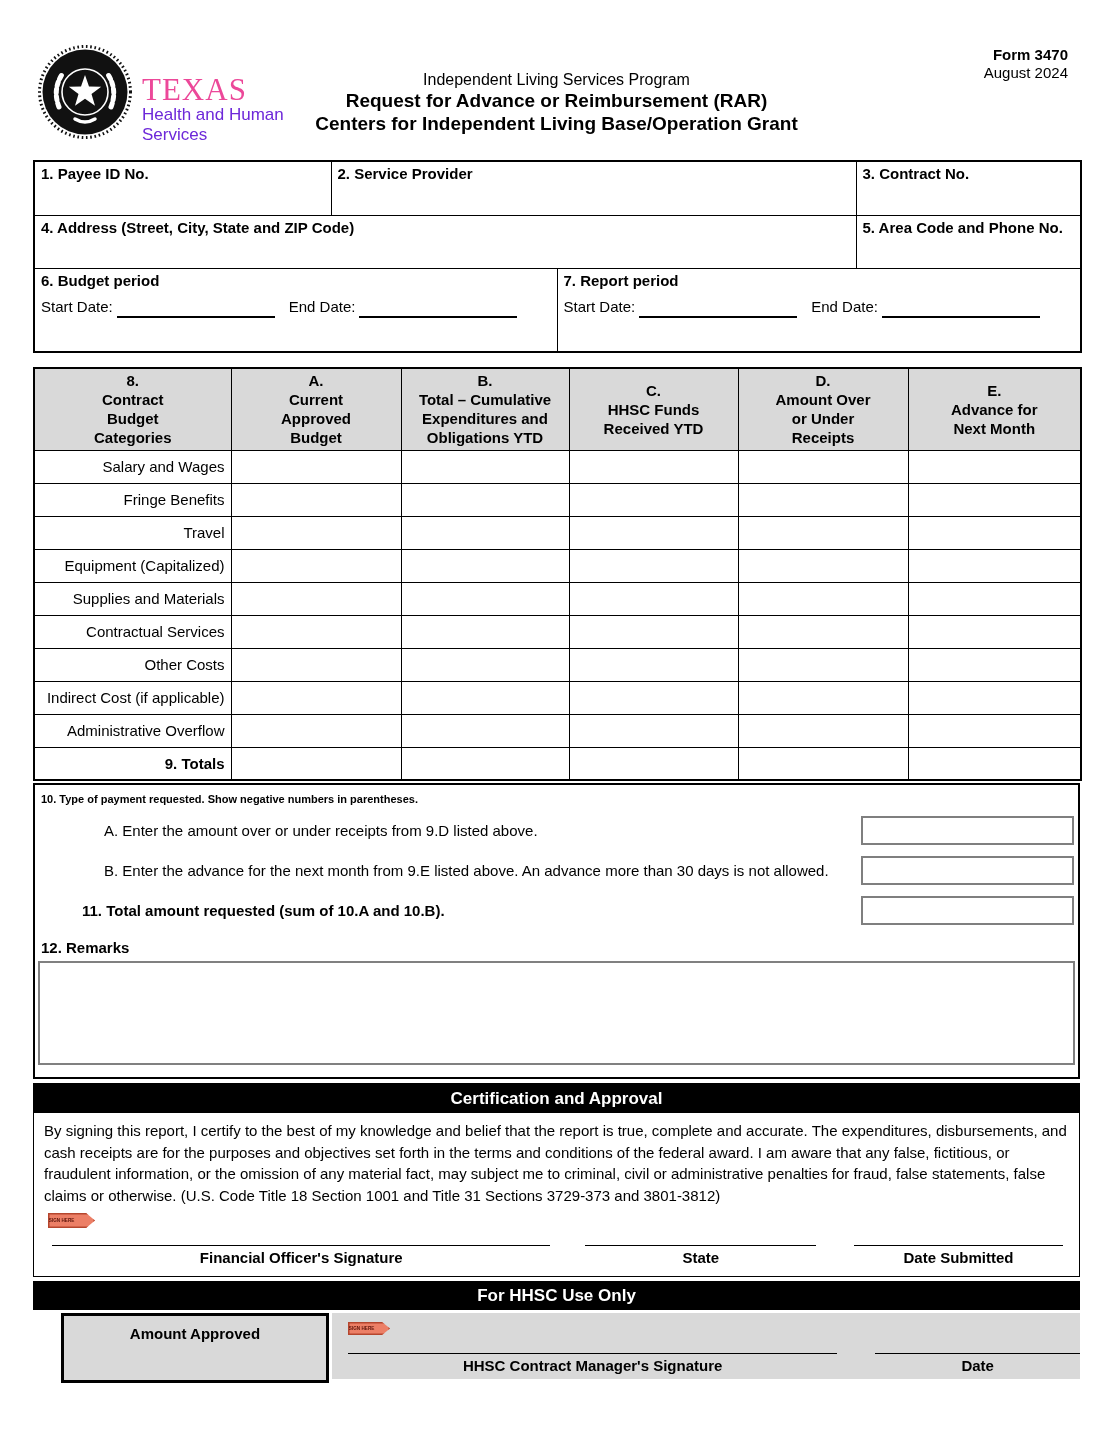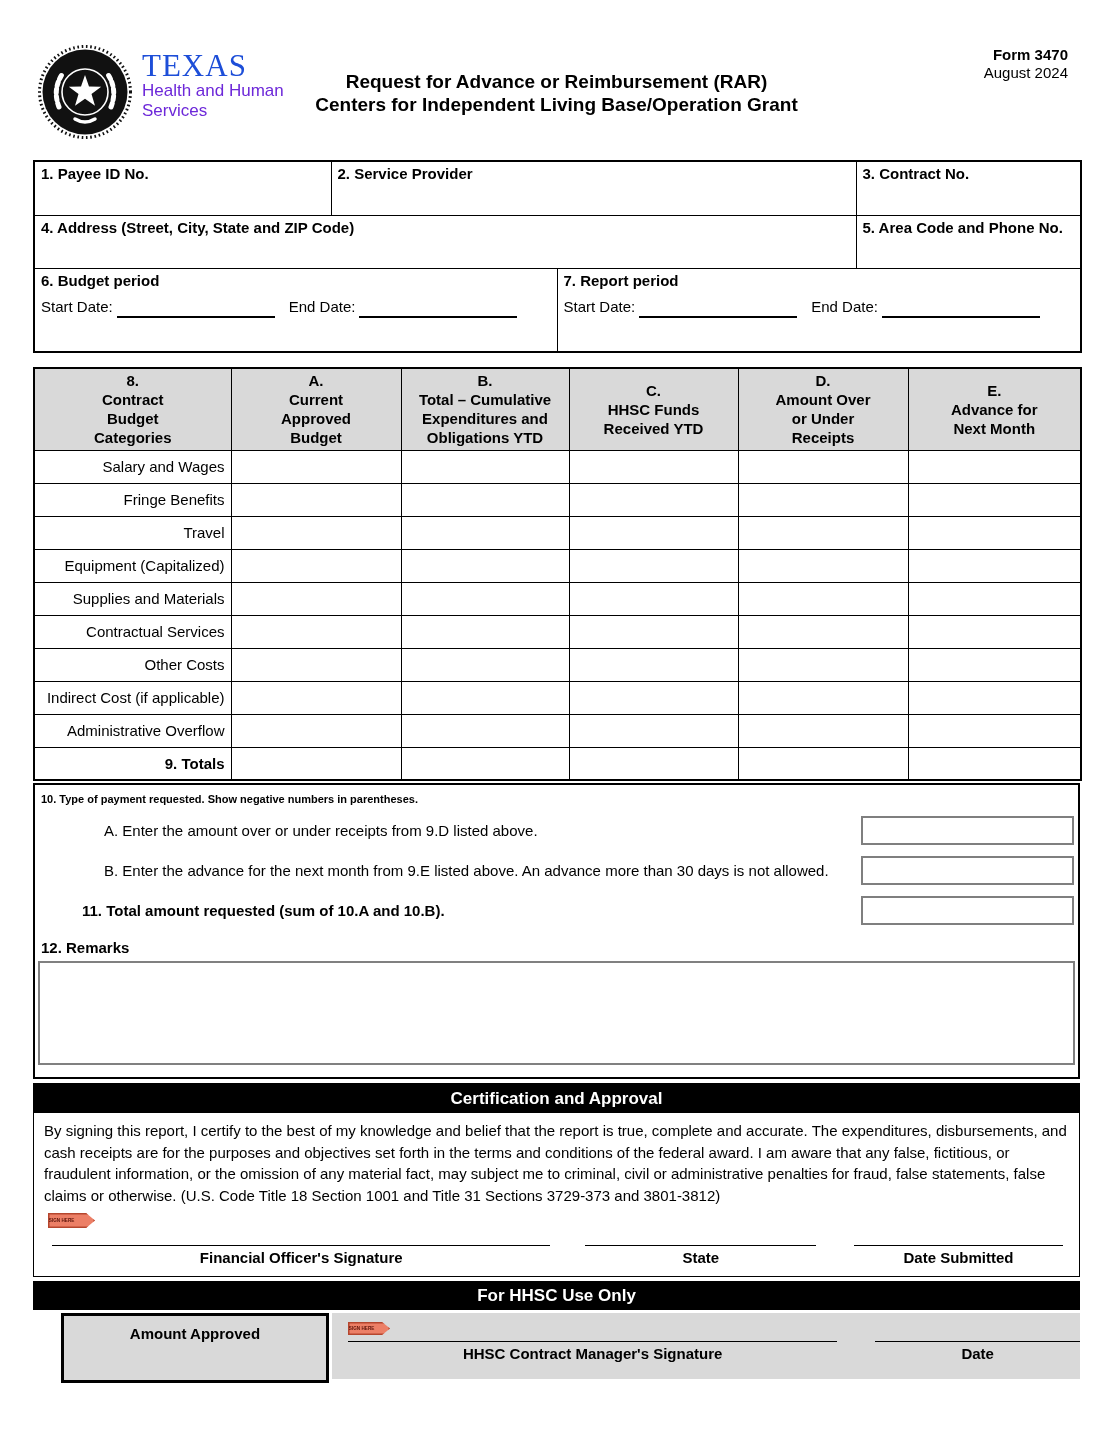--- a/index.html
+++ b/index.html
@@ -6,21 +6,21 @@
   html,body { background:#fff; }
   body { font-family:"Liberation Sans", sans-serif; color:#000; }
   .page { position:relative; width:1113px; height:1440px; background:#fff; overflow:hidden; }
   .content { position:absolute; left:33px; top:0; width:1047px; }
 
   
   .hdr { position:relative; height:160px; }
   .logo { position:absolute; left:5px; top:45px; display:flex; align-items:flex-start; }
   .seal { width:94px; height:94px; }
   .logo-text { margin-left:10px; padding-top:6px; }
-  .logo-state { font-family:"Liberation Serif", serif; font-size:31px; letter-spacing:1px; line-height:30px; color:#1d4ed8; }
+  .logo-state { font-family:"Liberation Serif", serif; font-size:31px; letter-spacing:1px; line-height:30px; color:#ec4899;margin-top:24px; }
   .logo-agency { font-size:17px; font-weight:normal; line-height:20px; color:#6d28d9; }
   .titleblock { position:absolute; left:0; right:0; top:70px; text-align:center; }
   .title-program { font-size:16px; line-height:19px; }
   .title-main { font-size:19px; font-weight:bold; line-height:23px; }
   .formno { position:absolute; right:12px; top:46px; text-align:right; font-size:15px; line-height:18px; }
   .formno .fn { font-weight:bold; }
 
   
   table { border-collapse:collapse; width:1047px; table-layout:fixed; }
   .info-table { border:2px solid #000; }
@@ -59,21 +59,21 @@
   .sig-row { display:flex; margin:17px 0 10px 18px; width:1011px; }
   .sig-slot { border-top:1.5px solid #000; text-align:center; font-weight:bold; font-size:15px; padding-top:3px; }
   .sig-1 { width:508px; } .sig-2 { width:235px; margin-left:35px; } .sig-3 { width:213px; margin-left:38px; }
 
   
   .hhsc { margin-top:4px; }
   .hhsc-body { display:flex; margin-top:3px; align-items:flex-start;padding-left:28px; }
   .amt-box { width:268px; height:70px; background:#d9d9d9; border:3px solid #000; text-align:center; padding-top:9px; flex:none; }
   .hhsc-panel { flex:1; margin-left:3px; height:66px; background:#d9d9d9; position:relative; }
   .hhsc-tag { position:absolute; left:16px; top:9px; width:42px; height:13px; }
-  .hhsc-sigs { position:absolute; left:16px; right:0; bottom:17px; display:flex; }
+  .hhsc-sigs { position:absolute; left:16px; right:0; bottom:5px; display:flex; }
   .hhsc-sig1 { width:509px; } .hhsc-sig2 { width:213px; margin-left:38px; }
 </style>
 </head>
 <body>
 
 <div class="page">
   <div class="content">
 
     <div class="hdr">
       <div class="logo">
@@ -86,20 +86,21 @@
           <path d="M37 74 Q47 80 57 74" fill="none" stroke="#fff" stroke-width="3.5" stroke-linecap="round"></path>
           <polygon fill="#fff" points="47,30 51,41.5 63.2,41.7 53.5,49.1 57,60.8 47,53.8 37,60.8 40.5,49.1 30.8,41.7 43,41.5"></polygon>
         </svg>
         <div class="logo-text">
           <div class="logo-state">TEXAS</div>
           <div class="logo-agency">Health and Human</div>
           <div class="logo-agency">Services</div>
         </div>
       </div>
       <div class="titleblock">
+        <div class="title-program">Independent Living Services Program</div>
         <div class="title-main">Request for Advance or Reimbursement (RAR)</div>
         <div class="title-main">Centers for Independent Living Base/Operation Grant</div>
       </div>
       <div class="formno">
         <div class="fn">Form 3470</div>
         <div>August 2024</div>
       </div>
     </div>
 
     <table class="info-table">

